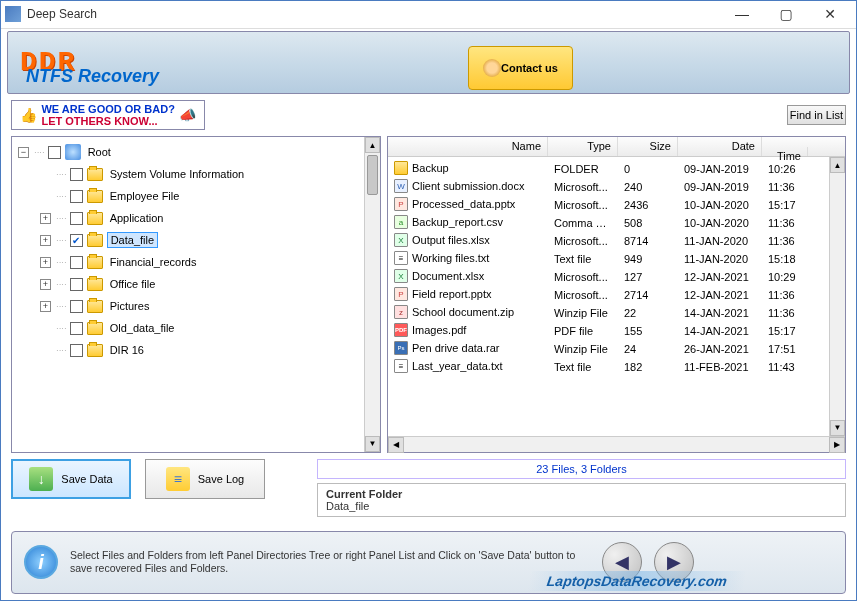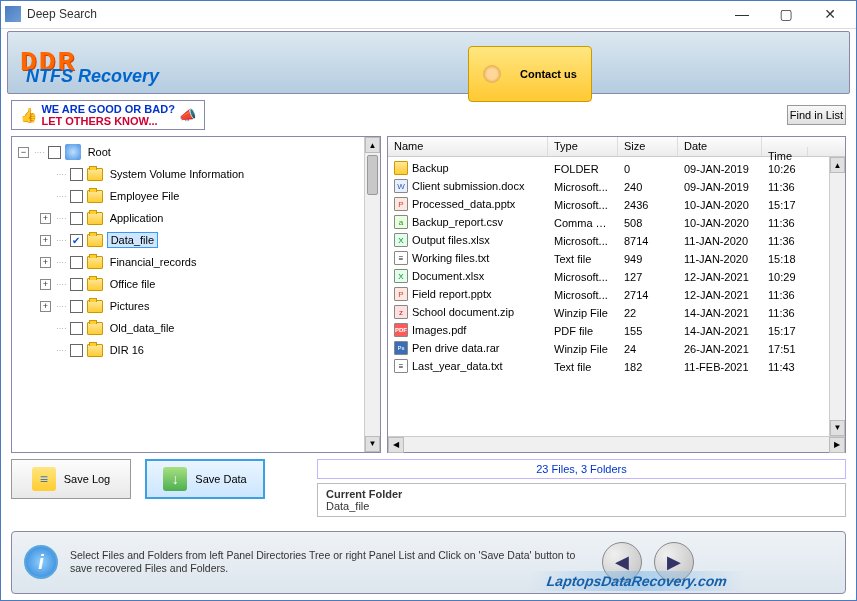--- a/index.html
+++ b/index.html
@@ -5,21 +5,21 @@
 * { box-sizing: border-box; margin: 0; padding: 0; font-family: Tahoma, Arial, sans-serif; font-size: 11px; }
 body { background: #fff; }
 .window { width: 857px; height: 601px; border: 1px solid #4a7bc0; background: #fff; display: flex; flex-direction: column; }
 .titlebar { height: 28px; background: #fff; display: flex; align-items: center; padding: 0 4px; border-bottom: 1px solid #ddd; }
 .titlebar-icon { width: 16px; height: 16px; background: linear-gradient(135deg,#4a7bc0,#6fa0d8); margin-right: 6px; }
 .titlebar-title { flex: 1; font-size: 12px; color: #333; }
 .winbtn { width: 44px; height: 26px; display: flex; align-items: center; justify-content: center; color: #333; font-size: 14px; cursor: pointer; }
 .header-banner { height: 64px; background: linear-gradient(180deg,#dde8f0 0%,#c8dae8 50%,#b5cce0 100%); border: 1px solid #88a; margin: 2px 6px; border-radius: 2px; display: flex; align-items: center; padding: 0 12px; position: relative; }
 .logo-ddr { font-family: Liberation Mono, monospace; font-size: 28px; font-weight: 900; color: #ff6600; text-shadow: 1px 1px 0 #cc4400; letter-spacing: 2px; }
 .logo-sub { font-size: 18px; font-weight: bold; color: #0066cc; font-style: italic; position: absolute; left: 18px; bottom: 6px; }
-.contact-btn { position: absolute; left: 460px; top: 14px; background: linear-gradient(180deg,#ffe680,#ffc933); border: 1px solid #cc9900; border-radius: 4px; padding: 18px 14px; display: flex; align-items: center; gap: 19px; font-size: 12px; font-weight: bold; cursor: pointer; }
+.contact-btn { position: absolute; left: 460px; top: 14px; background: linear-gradient(180deg,#ffe680,#ffc933); border: 1px solid #cc9900; border-radius: 4px; padding: 12px 14px; display: flex; align-items: center; gap: 0; font-size: 12px; font-weight: bold; cursor: pointer; }
 .contact-icon { width: 18px; height: 18px; border-radius: 50%; background: radial-gradient(circle,#ffd699 40%,#cc8800 100%); }
 .toprow { display: flex; justify-content: space-between; align-items: center; padding: 4px 10px 6px; }
 .promo { border: 1px solid #88a; padding: 2px 8px; font-family: "Courier New", monospace; font-size: 10px; font-weight: bold; display: flex; align-items: center; gap: 4px; }
 .promo .line1 { color: #0033cc; }
 .promo .line2 { color: #cc0033; }
 .thumb { color: #3366cc; font-size: 14px; }
 .findbtn { background: linear-gradient(180deg,#f8f8f8,#e0e0e0); border: 1px solid #999; padding: 3px 2px; cursor: pointer; }
 .main { display: flex; gap: 6px; padding: 0 10px; height: 320px; }
 .panel { border: 1px solid #88a; background: #fff; position: relative; }
 .tree-panel { width: 370px; display: flex; flex-direction: column; }
@@ -32,21 +32,21 @@
 .folder-icon { width: 16px; height: 13px; background: linear-gradient(180deg,#ffe799,#ffcc33); border: 1px solid #cc9900; border-radius: 1px; margin-right: 4px; position:relative; }
 .folder-icon::before { content:""; position:absolute; top:-3px; left:1px; width:6px; height:3px; background:#ffcc33; border:1px solid #cc9900; border-bottom:none; }
 .root-icon { width:16px; height:16px; background: radial-gradient(circle,#bde0ff,#4a90e2); border-radius:2px; margin-right:4px; }
 .node-label { padding: 1px 3px; }
 .node-selected { background: #cfe6ff; border: 1px solid #3399ff; }
 .scrollbar-v { width: 16px; background: #f0f0f0; border-left: 1px solid #ccc; display:flex; flex-direction:column; }
 .sb-btn { height:16px; background:#e0e0e0; border:1px solid #bbb; display:flex; align-items:center; justify-content:center; font-size:8px; cursor:pointer; }
 .sb-thumb { flex:0 0 40px; background:#c8c8c8; border:1px solid #999; margin:2px; border-radius:2px; }
 .sb-track { flex:1; }
 .list-panel { flex: 1; display: flex; flex-direction: column; }
-.list-header { display: flex; background: linear-gradient(180deg,#fdfdfd,#ececec); border-bottom: 1px solid #ccc; height: 20px; }
+.list-header { display: flex; background: linear-gradient(180deg,#fdfdfd,#ececec); border-bottom: 1px solid #ccc; height: 20px; text-align: right; }
 .lh-cell { padding: 3px 6px; border-right: 1px solid #ddd; font-size: 11px; cursor:pointer; }
 .list-body { flex:1; overflow:hidden; position:relative; }
 .list-row { display:flex; height:18px; align-items:flex-end; }
 .lc { padding: 0 6px; white-space: nowrap; overflow: hidden; text-overflow: ellipsis; }
 .lc.name { display:flex; align-items:center; gap:4px; }
 .file-ico { width:14px; height:14px; border:1px solid #888; background:#fff; font-size:8px; display:flex; align-items:center; justify-content:center; border-radius:1px; }
 .ico-folder { background: linear-gradient(180deg,#ffe799,#ffcc33); border-color:#cc9900; }
 .ico-doc { background:#e8f0ff; color:#2a5db0; }
 .ico-ppt { background:#ffe8e0; color:#c44; }
 .ico-csv { background:#e8ffe0; color:#2a8f2a; }
@@ -333,27 +333,27 @@
       <div class="list-hscroll">
         <div class="sb-btn" style="width:16px">◀</div>
         <div class="sb-track" style="flex:1"></div>
         <div class="sb-btn" style="width:16px">▶</div>
       </div>
     </div>
   </div>
 
   <div class="actions">
     <div class="action-btns">
+      <div class="btn primary">
+        <div class="btn-ico save"></div>
+        <span>Save Data</span>
+      </div>
       <div class="btn">
         <div class="btn-ico log"></div>
         <span>Save Log</span>
-      </div>
-      <div class="btn primary">
-        <div class="btn-ico save"></div>
-        <span>Save Data</span>
       </div>
     </div>
     <div class="rightinfo">
       <div class="countbar">23 Files, 3 Folders</div>
       <div class="curfolder">
         <div class="lbl">Current Folder</div>
         <div class="val">Data_file</div>
       </div>
     </div>
   </div>

